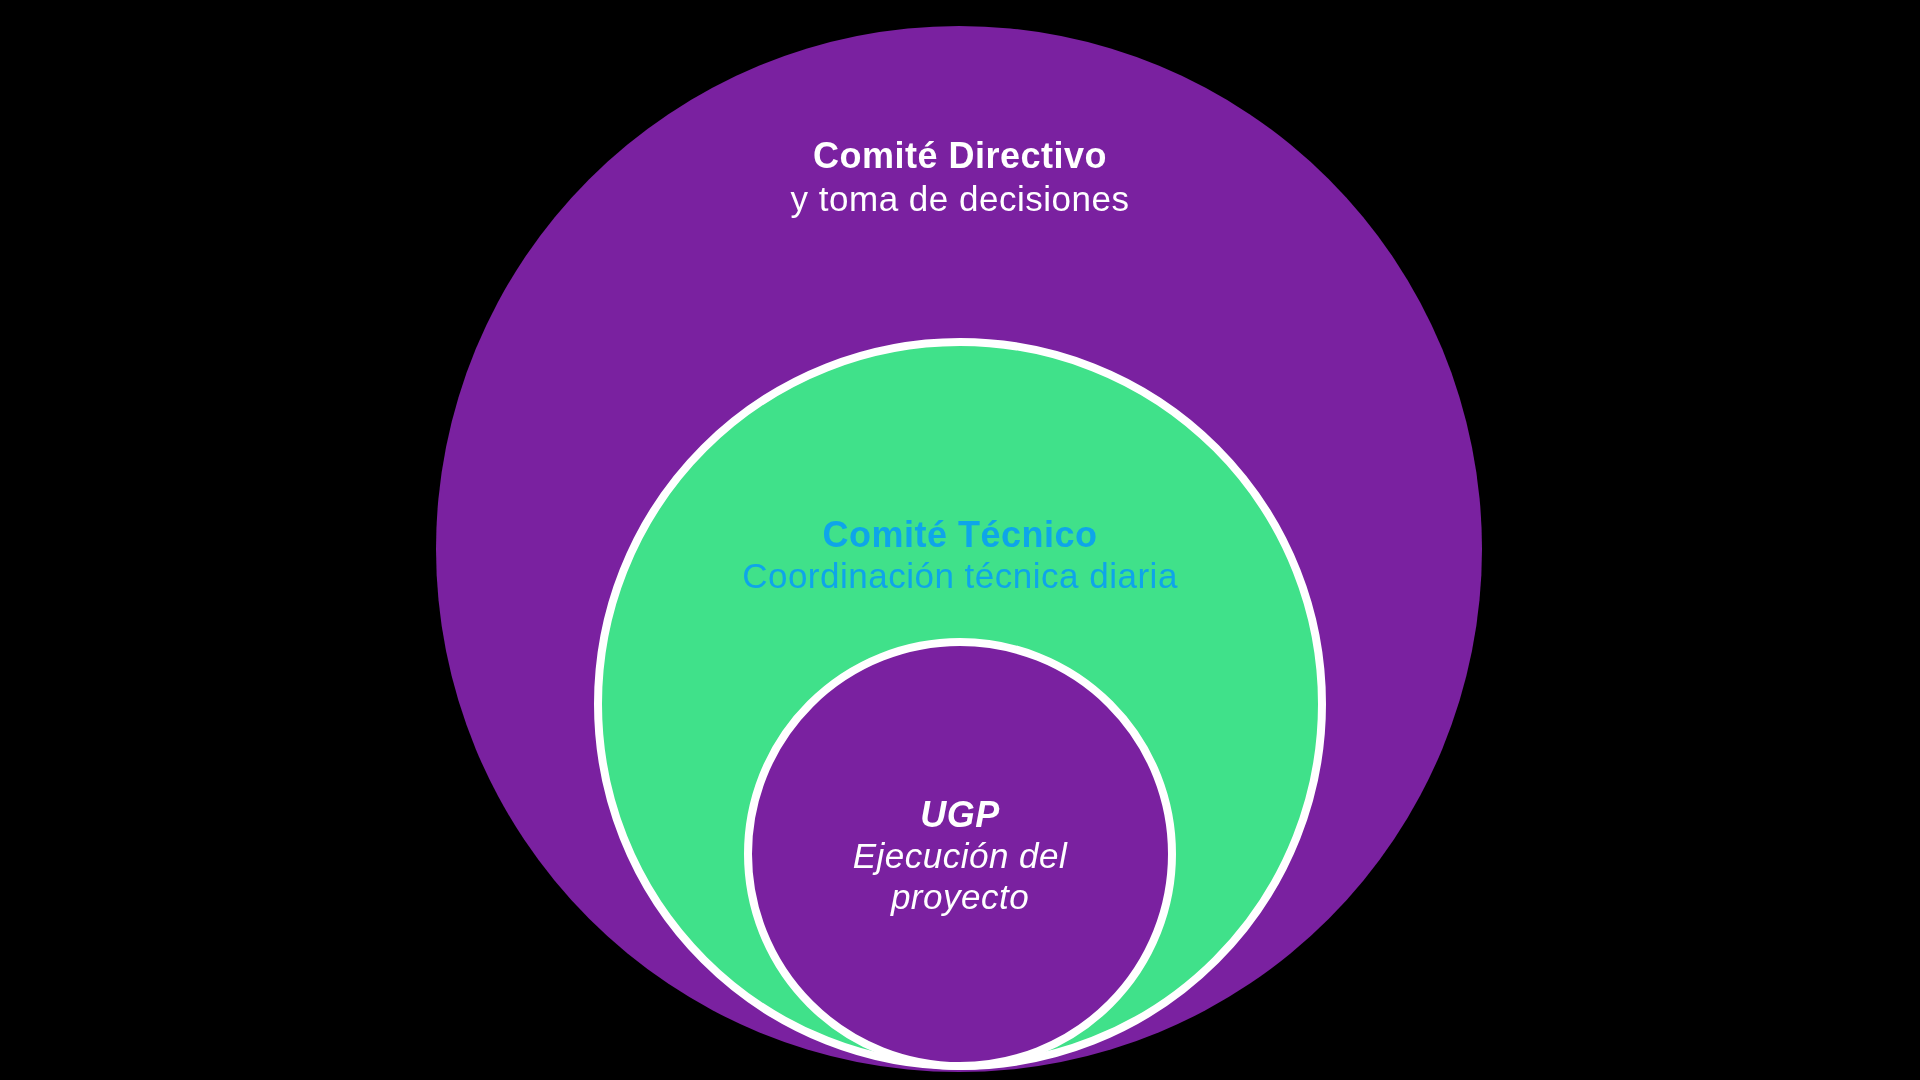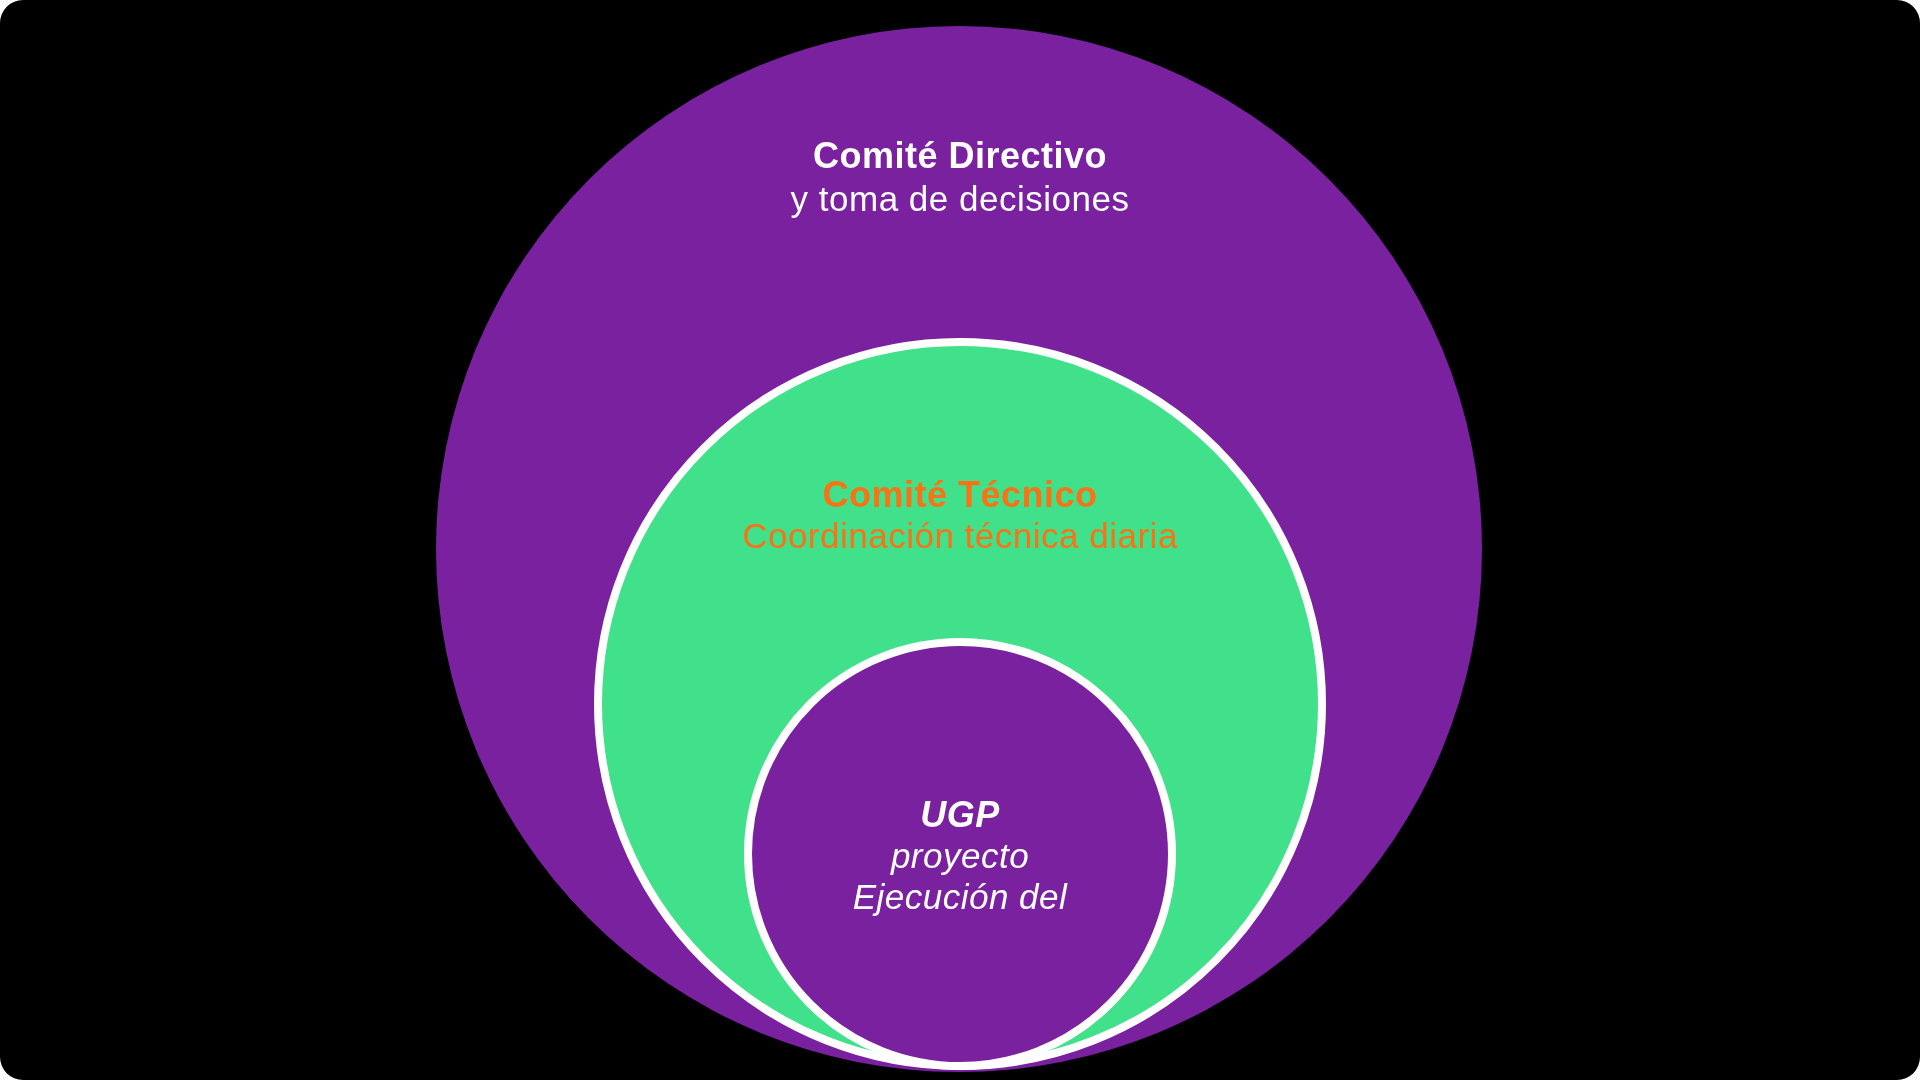--- a/index.html
+++ b/index.html
@@ -66,37 +66,37 @@
     line-height: 41px;
   }
   .label-inner {
     top: 794px;
     line-height: 41px;
   }
 </style>
 </head>
 <body>
 
-<div class="stage" style="background-color: rgb(0, 0, 0); border-radius: 23px;">
+<div class="stage" style="background-color: rgb(0, 0, 0);">
 
   <div class="circle circle-outer" style="background-color: rgb(122, 33, 160);"></div>
 
   <div class="circle circle-middle" style="background-color: rgb(64, 225, 138); border-color: rgb(255, 255, 255);"></div>
 
   <div class="circle circle-inner" style="background-color: rgb(122, 33, 160); border-color: rgb(255, 255, 255);"></div>
 
   <div class="label label-outer" style="color: rgb(255, 255, 255);">
     <div class="title">Comité Directivo</div>
     <div class="line">y toma de decisiones</div>
   </div>
 
-  <div class="label label-middle" style="color: #f97316;">
+  <div class="label label-middle" style="color: #0ea5e9; margin-top: 40px;">
     <div class="title">Comité Técnico</div>
     <div class="line">Coordinación técnica diaria</div>
   </div>
 
   <div class="label label-inner" style="color: rgb(255, 255, 255); font-style: italic;">
     <div class="title">UGP</div>
+    <div class="line">Ejecución del</div>
     <div class="line">proyecto</div>
-    <div class="line">Ejecución del</div>
   </div>
 
 </div>
 
 </body></html>

